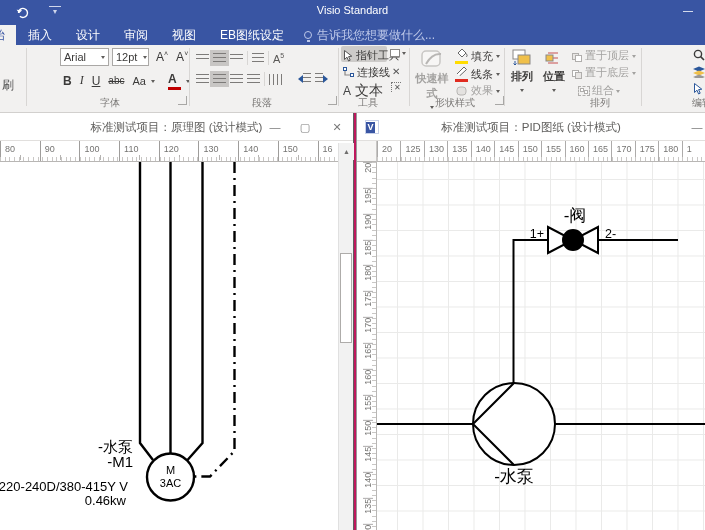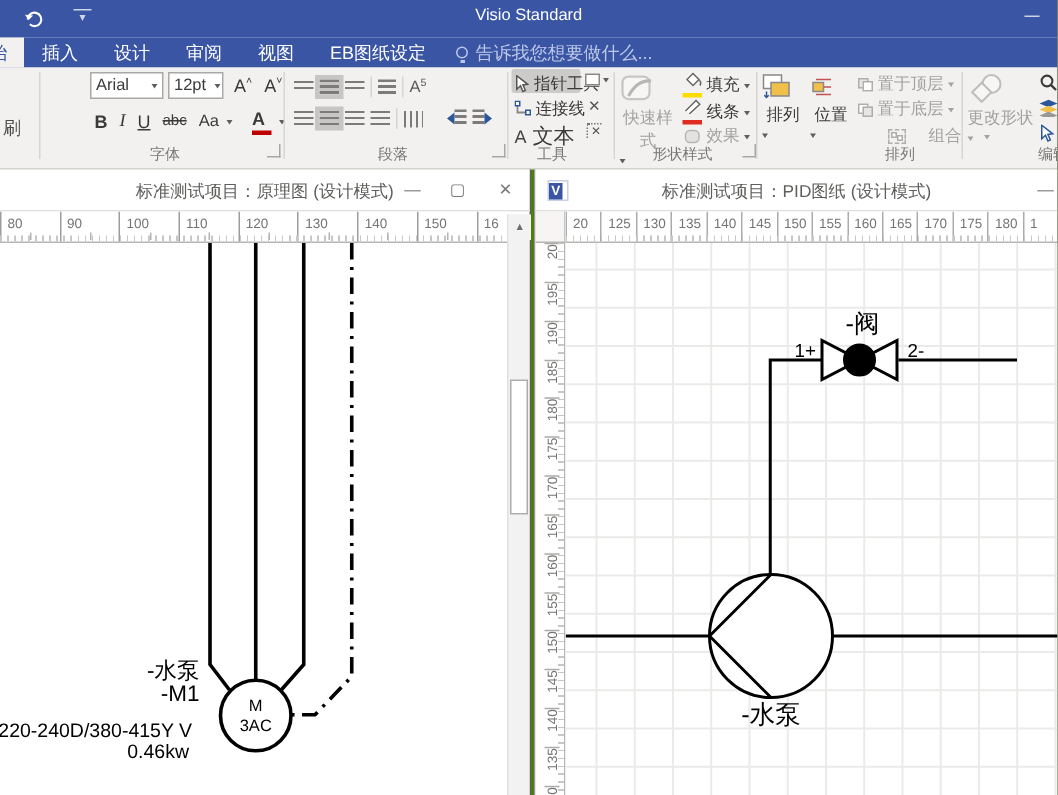--- a/index.html
+++ b/index.html
@@ -33,25 +33,25 @@
   .dar.sm{border-width:2.5px;border-top-width:3.5px;}
   .btnrow{position:absolute;display:flex;align-items:center;gap:2px;white-space:nowrap;}
   .fbtn{padding:1px 3px;font-size:12px;color:#3b3a39;}
   .bars{display:inline-block;width:13px;height:10px;background:
     repeating-linear-gradient(#7d7b79 0 1.5px,transparent 1.5px 4px);}
   .bars.sel{outline:3px solid #c8c6c4;background-color:#c8c6c4;}
   .disab{color:#a3a2a0 !important;}
   .minirect{display:inline-block;width:10px;height:8px;border:1px solid #8a8886;background:#fff;}
   .sq{display:inline-block;width:7px;height:7px;border:1px solid #b0aeac;background:#fff;}
   .tool-sel{position:absolute;background:#cdcbc9;border-radius:2px;}
-  .bigbtn{position:absolute;display:flex;flex-direction:column;font-size:11px;gap:2px;text-align:center;}
+  .bigbtn{position:absolute;display:flex;flex-direction:column;align-items:center;font-size:11px;gap:2px;text-align:center;font-weight:bold;}
   .swatch{display:block;width:13px;height:3px;margin-top:1px;}
 
   
-  .workspace{position:absolute;left:0;top:113px;width:705px;height:417px;background:#4d7c0f;}
+  .workspace{position:absolute;left:0;top:113px;width:705px;height:417px;background:#be185d;}
   .win{position:absolute;top:0;height:417px;background:#fff;}
   .win-left{left:0;width:354px;border-right:1px solid #5f5f5f;}
   .win-right{left:356px;width:349px;border-left:1px solid #9a9a9a;}
   .wtitle{position:absolute;left:0;top:0;right:0;height:28px;background:#ffffff;border-bottom:1px solid #e1dfdd;}
   .wtitle .txt{position:absolute;left:0;right:0;top:7px;text-align:center;font-size:11.5px;color:#5f5e5c;}
   .wbtn{position:absolute;top:0;width:28px;height:28px;text-align:center;line-height:28px;font-size:11px;color:#7a7a7a;}
   .vicon{position:absolute;left:8px;top:7px;width:14px;height:14px;background:#fff;border:1px solid #c7d0e8;}
   .vicon .v{position:absolute;left:0;top:1px;width:9px;height:11px;background:#3955A3;color:#fff;font-size:9px;line-height:11px;text-align:center;font-weight:bold;}
 
   
@@ -254,39 +254,31 @@
     <div class="btnrow disab" style="left:572px;top:3px;gap:3px;">
       <span><span class="sq" style="margin-right:-4px;background:#e8e6e4;"></span><span class="sq" style="position:relative;top:2px;"></span></span>
       <span>置于顶层</span>
         <span class="dar sm" style="border-top-color:#a3a2a0;"></span>
     </div>
     <div class="btnrow disab" style="left:572px;top:20px;gap:3px;">
       <span><span class="sq" style="margin-right:-4px;"></span><span class="sq" style="position:relative;top:2px;background:#e8e6e4;"></span></span>
       <span>置于底层</span>
         <span class="dar sm" style="border-top-color:#a3a2a0;"></span>
     </div>
-    <div class="btnrow disab" style="left:592px;top:38px;gap:15px;">
+    <div class="btnrow disab" style="left:578px;top:38px;gap:2px;">
       <span style="display:inline-block;width:12px;height:10px;border:1px dashed #b0aeac;position:relative;">
           <span class="sq" style="position:absolute;left:1px;top:1px;width:4px;height:4px;"></span>
           <span class="sq" style="position:absolute;right:1px;bottom:1px;width:4px;height:4px;"></span>
         </span>
       <span>组合</span>
         <span class="dar sm" style="border-top-color:#a3a2a0;"></span>
     </div>
     <div class="glabel" style="left:590px;">排列</div>
     <div class="gdiv" style="left:641px;"></div>
 
-    <div class="bigbtn disab" style="left:645px;top:4px;width:44px;">
-      <svg width="26" height="20" viewBox="0 0 26 20">
-        <circle cx="16" cy="7" r="6" fill="#f7f6f5" stroke="#c0beBC" stroke-width="1.4"></circle>
-        <rect x="5" y="8" width="9" height="9" fill="#f7f6f5" stroke="#c0bebc" stroke-width="1.4" transform="rotate(45 9.5 12.5)"></rect>
-      </svg>
-      <span>更改形状</span>
-      <span class="dar sm" style="border-top-color:#a3a2a0;"></span>
-    </div>
     <div style="position:absolute;left:692px;top:4px;">
       <svg width="14" height="13" viewBox="0 0 14 13">
           <circle cx="6" cy="5" r="3.6" fill="none" stroke="#3b3a39" stroke-width="1.4"></circle>
           <path d="M8.6 7.6 L12 11" stroke="#3b3a39" stroke-width="1.6"></path>
         </svg>
     </div>
     <div style="position:absolute;left:692px;top:21px;">
       <svg width="14" height="12" viewBox="0 0 14 12">
           <path d="M1 3 L7 0.5 L13 3 L7 5.5 Z" fill="#2b579a"></path>
           <path d="M1 7 L7 4.5 L13 7 L7 9.5 Z" fill="#f0c04a"></path>

